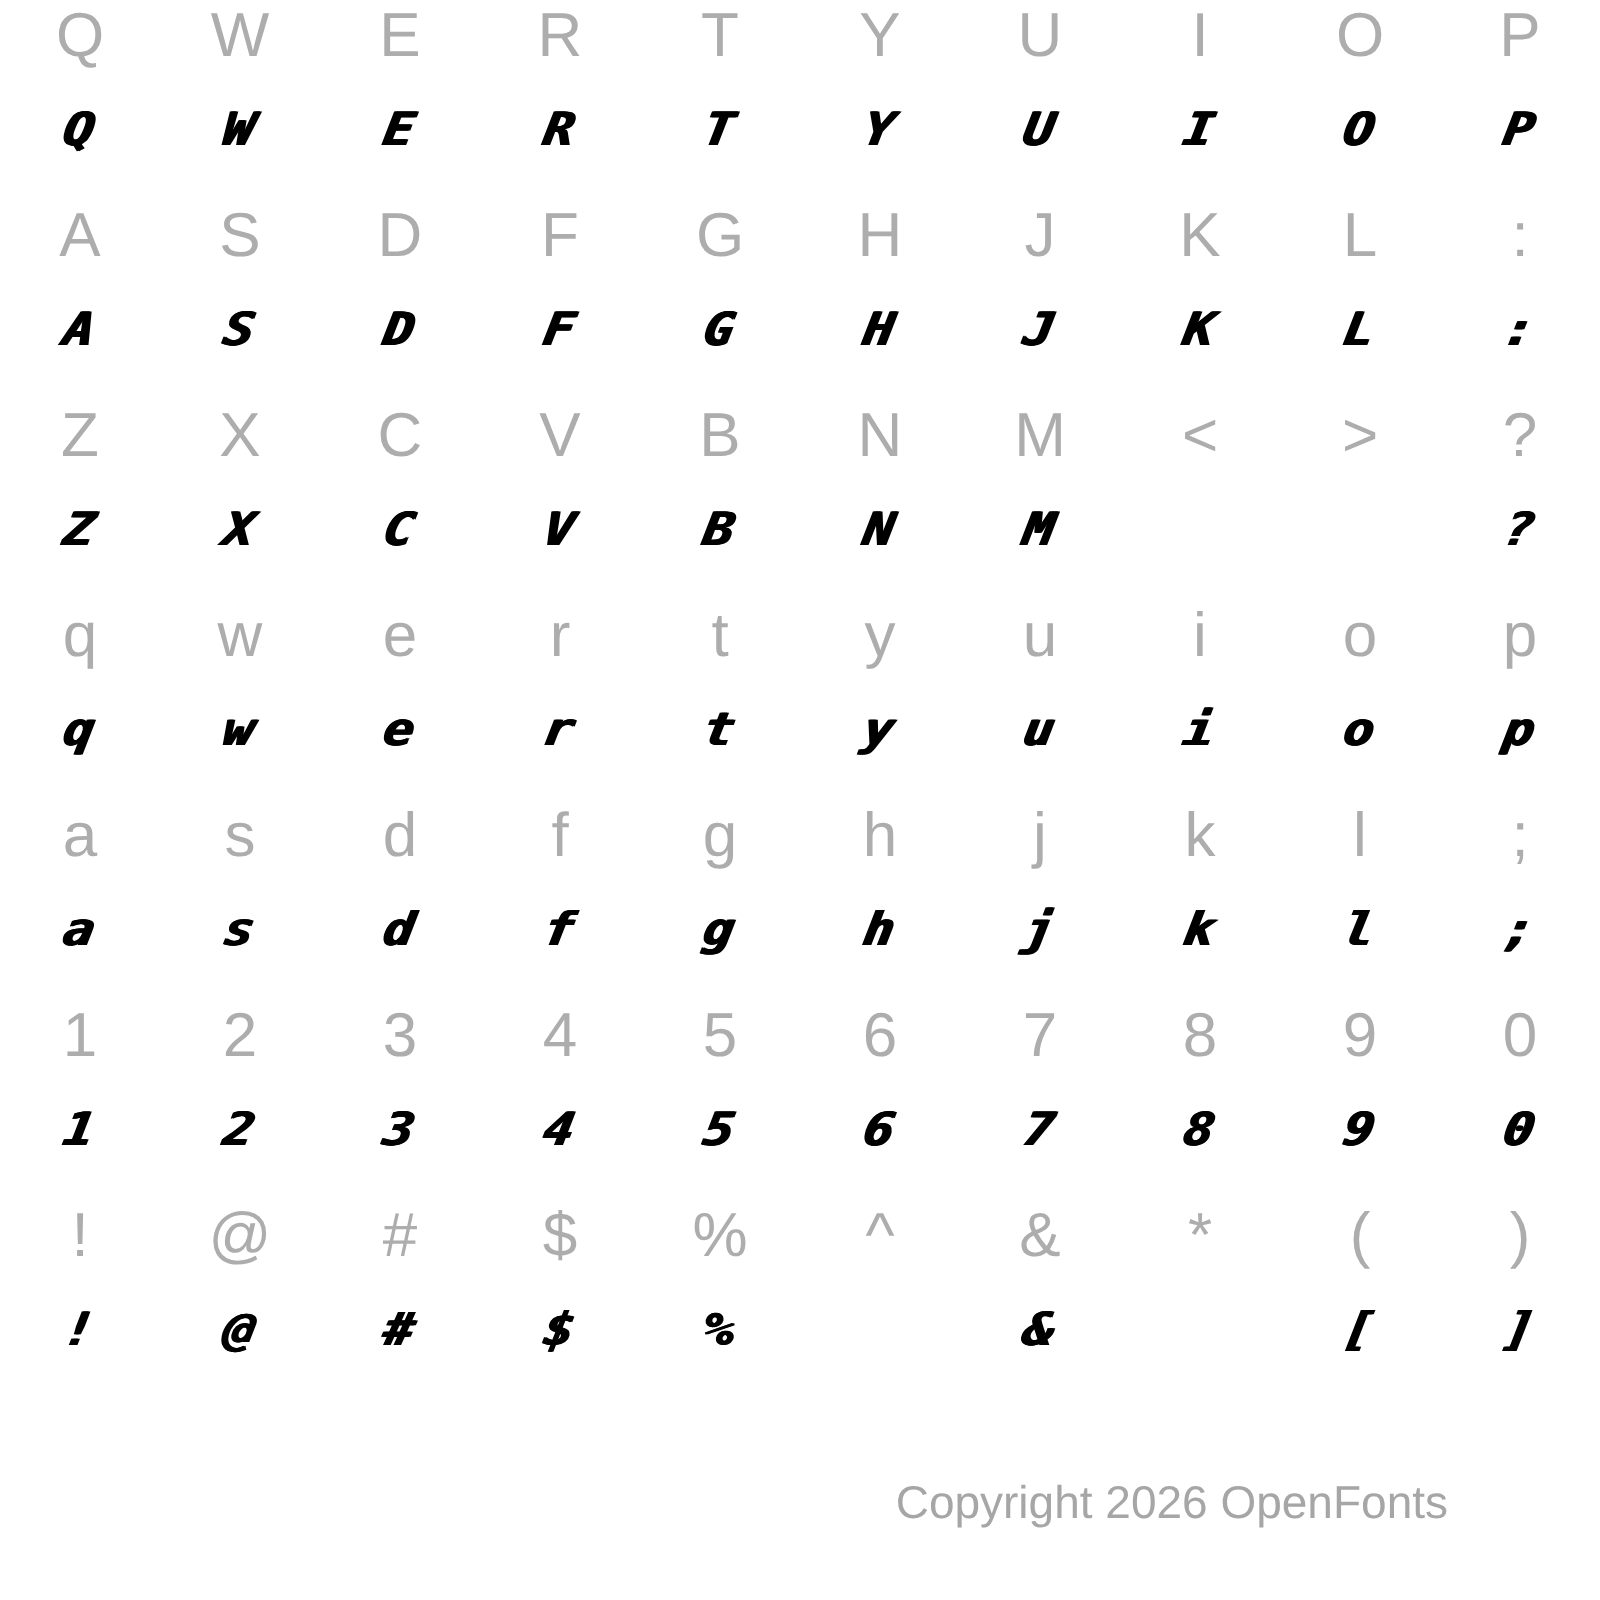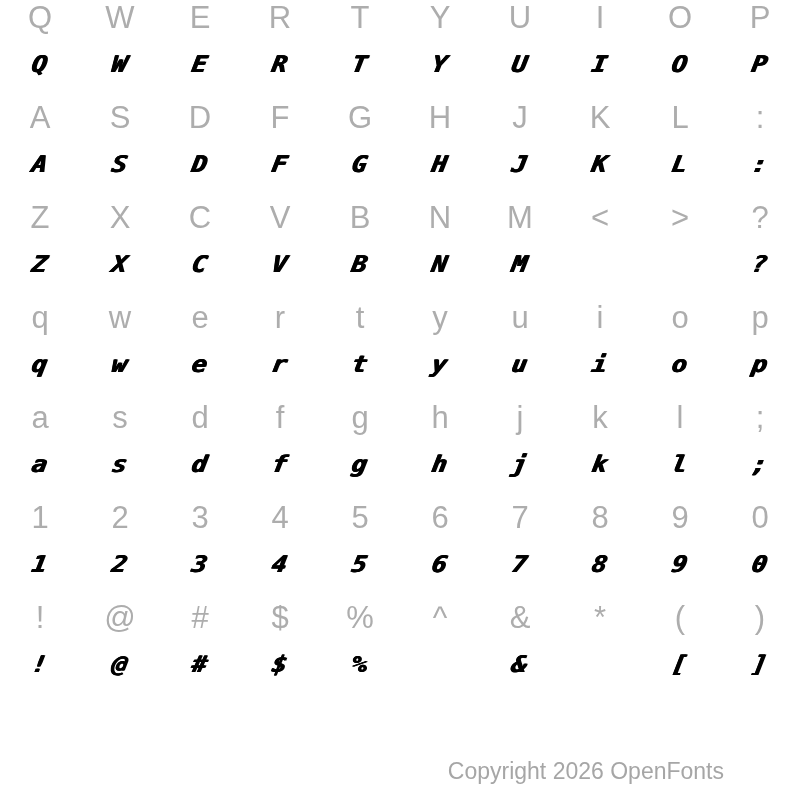--- a/index.html
+++ b/index.html
@@ -45,21 +45,21 @@
   .sample-row .glyph-text {
     display: inline-block;
     transform: skewX(-10deg) scaleY(0.92);
     text-shadow: 0.8px 0 currentColor, -0.4px 0 currentColor;
   }
   .ref-row .glyph-text {
     display: inline-block;
   }
   #copyright {
     position: absolute;
-    top: 758px;
+    top: 738px;
     right: 76px;
     font-family: "Liberation Sans", sans-serif;
     font-size: 23px;
     font-weight: 400;
     color: #a6a6a6;
     white-space: nowrap;
     margin-left: 44px;
   }
 </style>
 </head>

